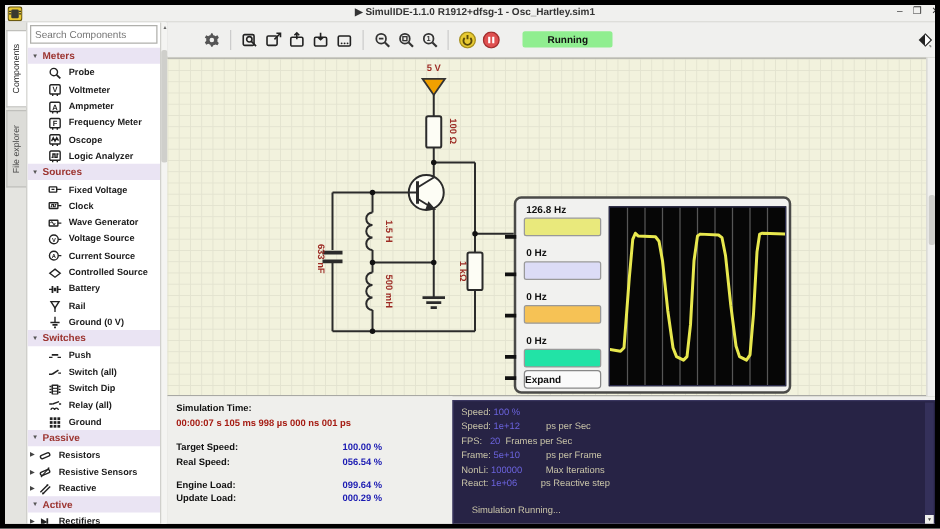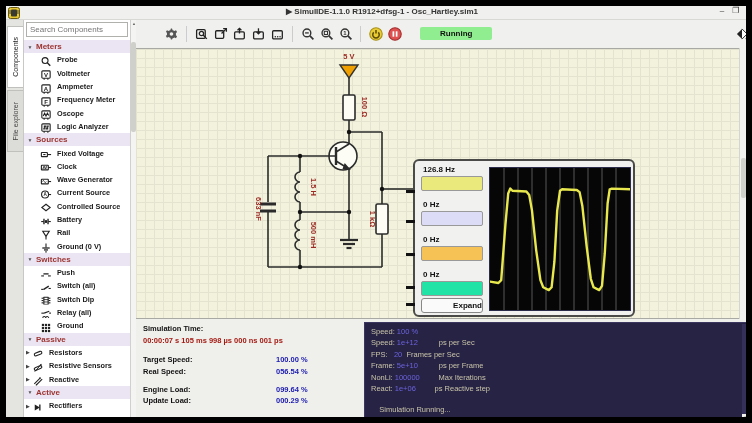--- a/index.html
+++ b/index.html
@@ -1,17 +1,17 @@
 <!DOCTYPE html>
 <html><head>
 <meta charset="utf-8">
 <style>
   html,body{margin:0;padding:0;background:#d8d8d8;}
   *{box-sizing:border-box;font-family:"Liberation Sans",sans-serif;}
-  #app{position:relative;width:752px;height:423px;background:#efefec;overflow:hidden;border:6px solid #000000;}
+  #app{position:relative;width:752px;height:423px;background:#efefec;overflow:hidden;border:4px solid #000000;}
 
   
   #titlebar{position:absolute;left:0;top:0;width:752px;height:14px;background:#f0f0ee;border-bottom:1px solid #d8d8d4;}
   #appicon{position:absolute;left:2px;top:1px;width:12px;height:12px;}
   #title{position:absolute;left:0;top:1px;width:100%;text-align:center;font-size:8px;color:#333;font-weight:bold;}
   #winctrl{position:absolute;right:4px;top:0;display:flex;gap:8px;}
   #winctrl span{font-size:8px;color:#333;cursor:default;}
 
   
   #tabstrip{position:absolute;left:0;top:14px;width:18px;height:409px;background:#e4e4e0;border-right:1px solid #c8c8c4;}
@@ -52,21 +52,21 @@
   #vscroll{position:absolute;right:0px;top:42px;width:7px;height:271px;background:#f0f0ee;border-left:1px solid #d4d4d0;}
   #vscroll .thumb{position:absolute;left:1px;top:110px;width:5px;height:40px;background:#cfcfcb;border-radius:2px;}
 
   
   #scope{position:absolute;left:277px;top:110px;width:222px;height:158px;background:#f1f1ef;
          border:2px solid #4a4a48;border-radius:6px;}
   .pin{position:absolute;left:-9px;width:9px;height:3px;background:#111;}
   .freq{position:absolute;left:8px;font-size:8px;font-weight:bold;color:#111;}
   .chbtn{position:absolute;left:6px;width:62px;height:15px;border:1px solid #999;border-radius:2px;}
   #expand{position:absolute;left:6px;top:137px;width:62px;height:15px;background:#fafafa;border:1px solid #888;
-          border-radius:3px;font-size:8px;font-weight:bold;color:#111;text-align:right;line-height:13px;}
+          border-radius:3px;font-size:8px;font-weight:bold;color:#111;text-align:left;line-height:13px;}
   #display{position:absolute;left:74px;top:6px;width:142px;height:144px;background:#060606;border:1px solid #2a2a4a;}
   #display svg{width:100%;height:100%;display:block;}
 
   
   #stats{position:absolute;left:130px;top:313px;width:228px;height:110px;background:#efefec;padding:5px 0 0 7px;}
   #stats .hdr{font-size:7.5px;font-weight:bold;color:#111;}
   #stats .time{font-size:7.5px;font-weight:bold;color:#a51b12;margin-top:3px;}
   .stat-row{position:relative;font-size:7.5px;font-weight:bold;color:#111;margin-top:2.5px;}
   .stat-row:nth-child(1){margin-top:10px;}
   .stat-row:nth-child(3){margin-top:9px;}
@@ -205,20 +205,29 @@
               <path d="M2.2,6 q1,-2.5 2,0 q1,2.5 2,0" fill="none" stroke="#222" stroke-width="0.9"></path>
               <line x1="8.5" y1="6" x2="11.5" y2="6" fill="none" stroke="#222" stroke-width="1.2"></line>
             </svg></span>
           <span class="ilabel">Wave Generator</span>
         </div>
         <div class="item">
           <span class="noexp"></span>
           <span class="ic"><svg viewBox="0 0 12 13" width="12" height="12">
               <circle cx="5" cy="6" r="3.8" fill="none" stroke="#222" stroke-width="1.2"></circle>
               <line x1="8.8" y1="6" x2="11.5" y2="6" fill="none" stroke="#222" stroke-width="1.2"></line>
+              <text x="5" y="8" font-size="5" font-weight="bold" text-anchor="middle" fill="#222" font-family="Liberation Sans,sans-serif">V</text>
+            </svg></span>
+          <span class="ilabel">Voltage Source</span>
+        </div>
+        <div class="item">
+          <span class="noexp"></span>
+          <span class="ic"><svg viewBox="0 0 12 13" width="12" height="12">
+              <circle cx="5" cy="6" r="3.8" fill="none" stroke="#222" stroke-width="1.2"></circle>
+              <line x1="8.8" y1="6" x2="11.5" y2="6" fill="none" stroke="#222" stroke-width="1.2"></line>
               <text x="5" y="8" font-size="5" font-weight="bold" text-anchor="middle" fill="#222" font-family="Liberation Sans,sans-serif">A</text>
             </svg></span>
           <span class="ilabel">Current Source</span>
         </div>
         <div class="item">
           <span class="noexp"></span>
           <span class="ic"><svg viewBox="0 0 12 13" width="12" height="12">
               <polygon points="6,2.5 10.5,6 6,9.5 1.5,6" fill="none" stroke="#222" stroke-width="1.2"></polygon>
             </svg></span>
           <span class="ilabel">Controlled Source</span>

